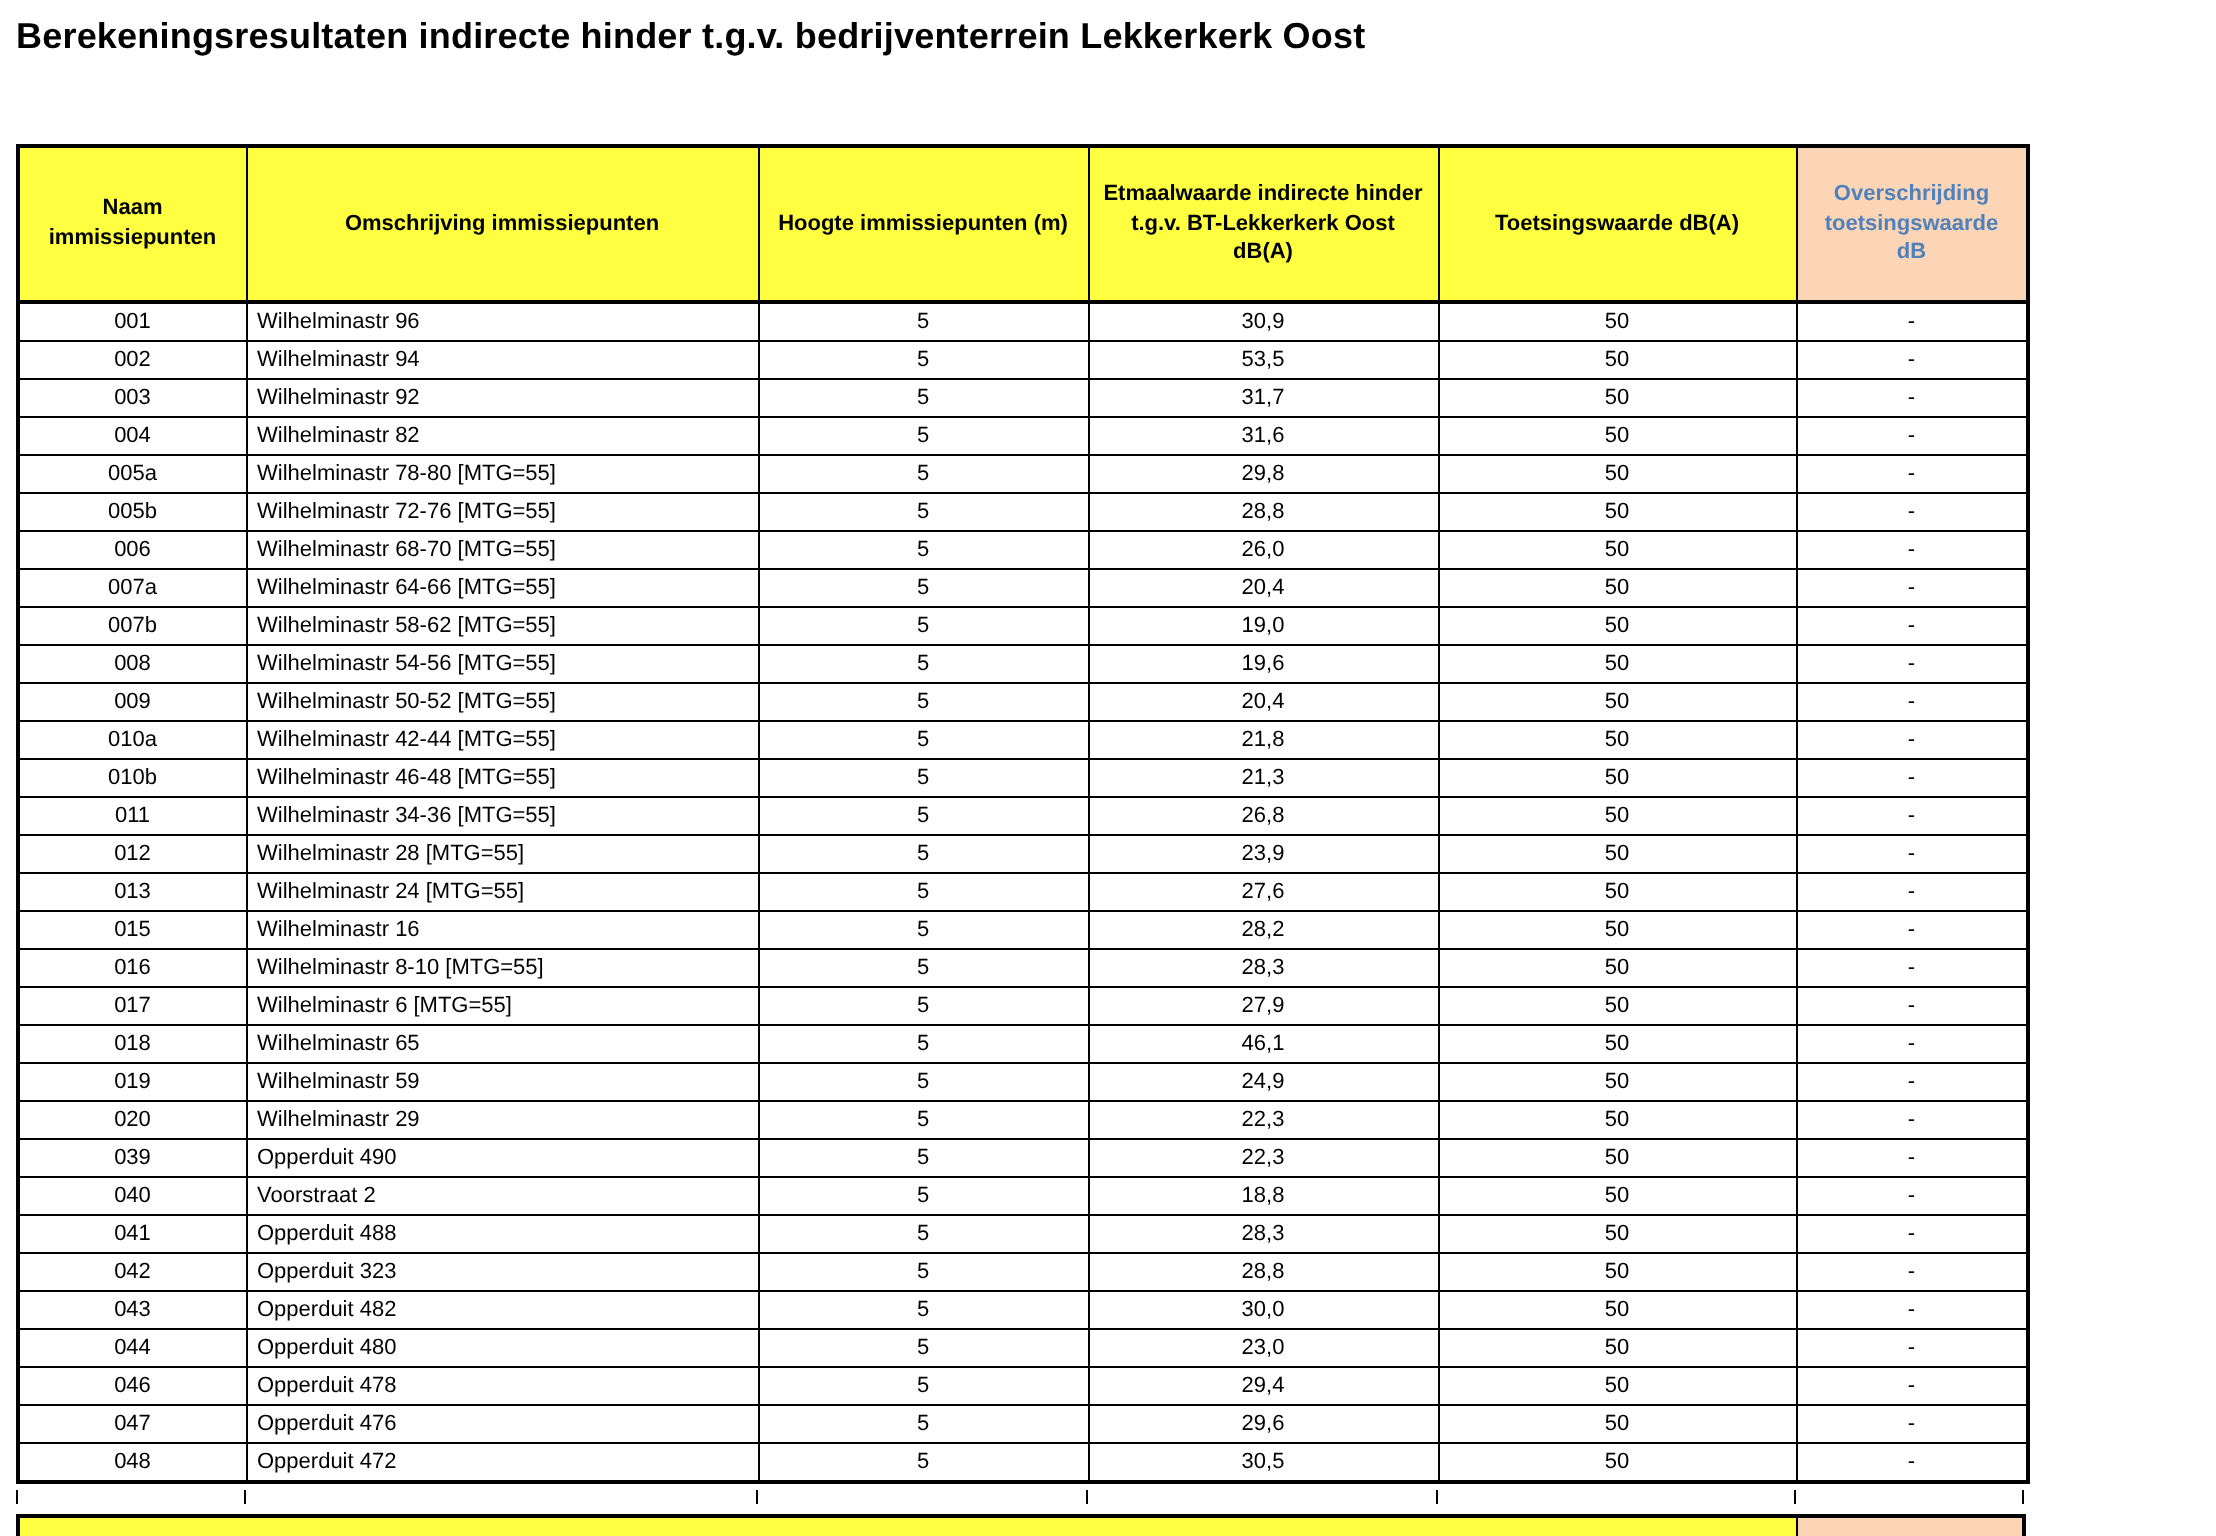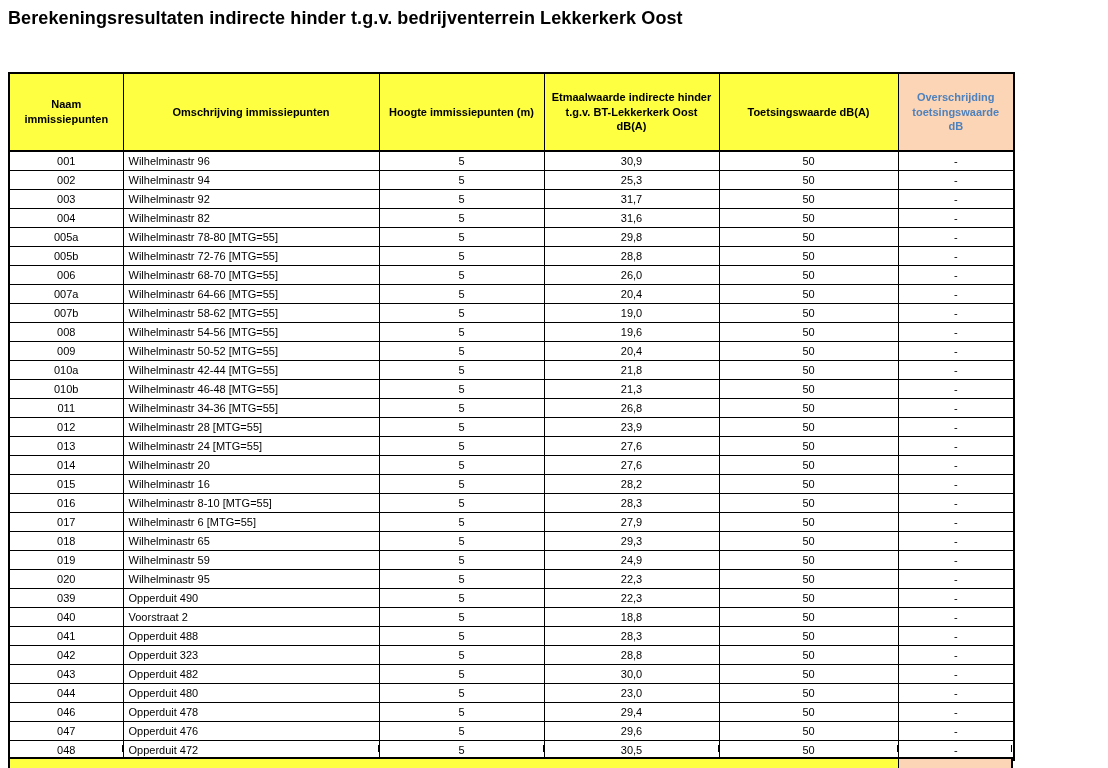--- a/index.html
+++ b/index.html
@@ -80,21 +80,21 @@
         <td class="left">Wilhelminastr 96</td>
         <td>5</td>
         <td>30,9</td>
         <td>50</td>
         <td>-</td>
       </tr>
       <tr>
         <td>002</td>
         <td class="left">Wilhelminastr 94</td>
         <td>5</td>
-        <td>25,3</td>
+        <td>53,5</td>
         <td>50</td>
         <td>-</td>
       </tr>
       <tr>
         <td>003</td>
         <td class="left">Wilhelminastr 92</td>
         <td>5</td>
         <td>31,7</td>
         <td>50</td>
         <td>-</td>
@@ -197,28 +197,20 @@
       </tr>
       <tr>
         <td>013</td>
         <td class="left">Wilhelminastr 24 [MTG=55]</td>
         <td>5</td>
         <td>27,6</td>
         <td>50</td>
         <td>-</td>
       </tr>
       <tr>
-        <td>014</td>
-        <td class="left">Wilhelminastr 20</td>
-        <td>5</td>
-        <td>27,6</td>
-        <td>50</td>
-        <td>-</td>
-      </tr>
-      <tr>
         <td>015</td>
         <td class="left">Wilhelminastr 16</td>
         <td>5</td>
         <td>28,2</td>
         <td>50</td>
         <td>-</td>
       </tr>
       <tr>
         <td>016</td>
         <td class="left">Wilhelminastr 8-10 [MTG=55]</td>
@@ -232,35 +224,35 @@
         <td class="left">Wilhelminastr 6 [MTG=55]</td>
         <td>5</td>
         <td>27,9</td>
         <td>50</td>
         <td>-</td>
       </tr>
       <tr>
         <td>018</td>
         <td class="left">Wilhelminastr 65</td>
         <td>5</td>
-        <td>29,3</td>
+        <td>46,1</td>
         <td>50</td>
         <td>-</td>
       </tr>
       <tr>
         <td>019</td>
         <td class="left">Wilhelminastr 59</td>
         <td>5</td>
         <td>24,9</td>
         <td>50</td>
         <td>-</td>
       </tr>
       <tr>
         <td>020</td>
-        <td class="left">Wilhelminastr 95</td>
+        <td class="left">Wilhelminastr 29</td>
         <td>5</td>
         <td>22,3</td>
         <td>50</td>
         <td>-</td>
       </tr>
       <tr>
         <td>039</td>
         <td class="left">Opperduit 490</td>
         <td>5</td>
         <td>22,3</td>

